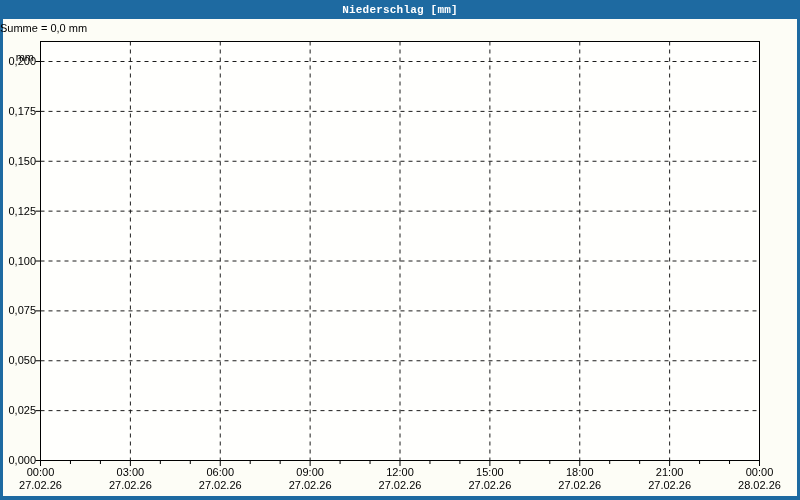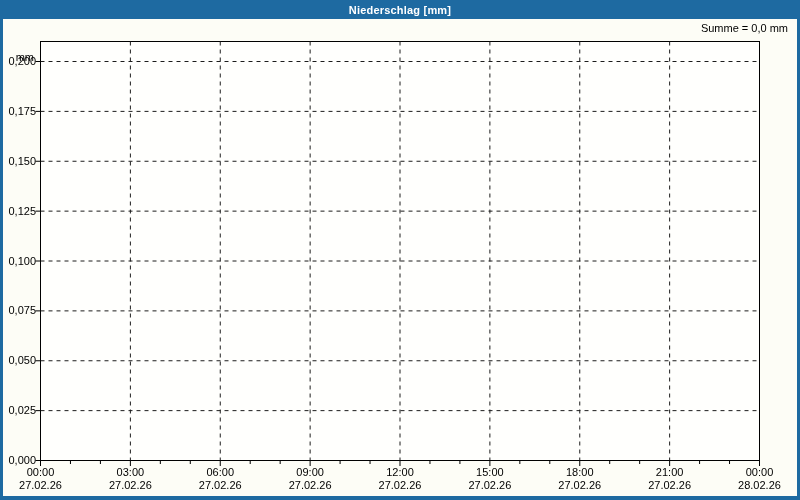--- a/index.html
+++ b/index.html
@@ -12,28 +12,29 @@
     position: relative; width: 800px; height: 500px;
     background: var(--frame-blue, #1e6aa1);
   }
   .titlebar {
     position: absolute; top: 0; left: 0; width: 800px; height: 19px;
     background: var(--frame-blue, #1e6aa1);
     color: var(--title-text, #ffffff);
     font-size: 11px; font-weight: bold;
     display: flex; align-items: center; justify-content: center;
     letter-spacing: 0.2px;
+    font-family: Liberation Mono, monospace;
   }
   .content {
     position: absolute; left: 3px; top: 19px; width: 794px; height: 477px;
     background: var(--content-bg, #fdfdf6);
   }
   .summe {
     position: absolute; top: 22px; left: 0; width: 756px;
-    text-align: right; font-size: 11px; color: var(--text, #000); margin-left: 32px;
+    text-align: left; font-size: 11px; color: var(--text, #000);
   }
   .unit {
     position: absolute; top: 51px; left: 0; width: 34px;
     text-align: right; font-size: 11px; color: var(--text, #000);
   }
   .plot-svg { position: absolute; top: 0; left: 0; }
   .axis-label {
     font-family: "Liberation Sans", sans-serif;
     font-size: 11px;
     fill: var(--text, #000);

